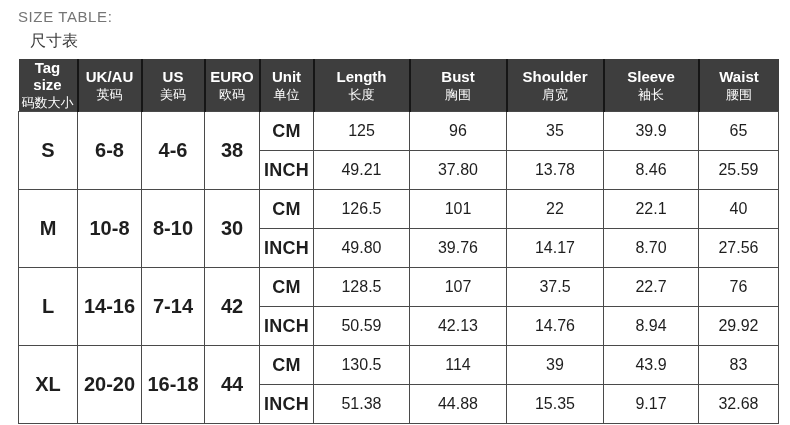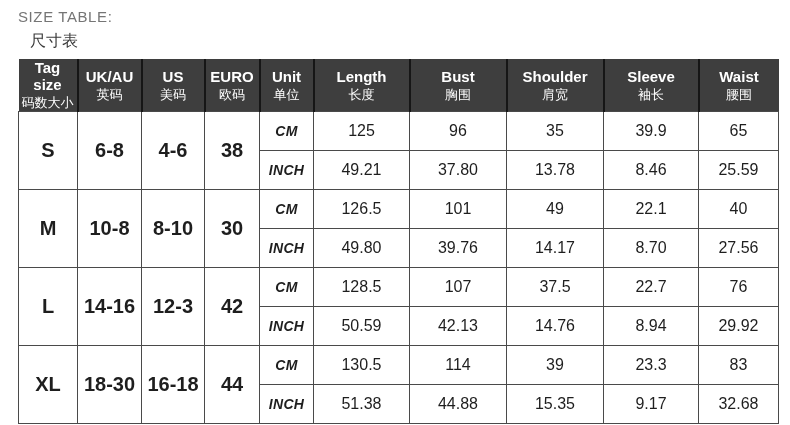--- a/index.html
+++ b/index.html
@@ -44,21 +44,21 @@
   .size-table td {
     border: 1px solid #4a4a4a;
     background: #ffffff;
     text-align: center;
     vertical-align: middle;
     height: 38px;
     color: #1e1e1e;
     padding: 0;
   }
   td.size-cell { font-size: 20px; font-weight: bold; }
-  td.unit-cell { font-size: 14px; font-weight: 600; letter-spacing: 0.3px; font-style: italic; }
+  td.unit-cell { font-size: 18px; font-weight: 600; letter-spacing: 0.3px; }
   td.val-cell  { font-size: 16px; margin-top: 24px; }
 </style>
 </head>
 <body>
 
 <div class="wrap">
   <div class="title-en">SIZE TABLE:</div>
   <div class="title-zh">尺寸表</div>
 
   <table class="size-table">
@@ -142,64 +142,64 @@
       </tr>
 
       <tr>
         <td class="size-cell" rowspan="2">M</td>
         <td class="size-cell" rowspan="2">10-8</td>
         <td class="size-cell" rowspan="2">8-10</td>
         <td class="size-cell" rowspan="2">30</td>
         <td class="unit-cell">CM</td>
         <td class="val-cell">126.5</td>
         <td class="val-cell">101</td>
-        <td class="val-cell">49</td>
+        <td class="val-cell">22</td>
         <td class="val-cell">22.1</td>
         <td class="val-cell">40</td>
       </tr>
       <tr>
         <td class="unit-cell">INCH</td>
         <td class="val-cell">49.80</td>
         <td class="val-cell">39.76</td>
         <td class="val-cell">14.17</td>
         <td class="val-cell">8.70</td>
         <td class="val-cell">27.56</td>
       </tr>
 
       <tr>
         <td class="size-cell" rowspan="2">L</td>
         <td class="size-cell" rowspan="2">14-16</td>
-        <td class="size-cell" rowspan="2">12-3</td>
+        <td class="size-cell" rowspan="2">7-14</td>
         <td class="size-cell" rowspan="2">42</td>
         <td class="unit-cell">CM</td>
         <td class="val-cell">128.5</td>
         <td class="val-cell">107</td>
         <td class="val-cell">37.5</td>
         <td class="val-cell">22.7</td>
         <td class="val-cell">76</td>
       </tr>
       <tr>
         <td class="unit-cell">INCH</td>
         <td class="val-cell">50.59</td>
         <td class="val-cell">42.13</td>
         <td class="val-cell">14.76</td>
         <td class="val-cell">8.94</td>
         <td class="val-cell">29.92</td>
       </tr>
 
       <tr>
         <td class="size-cell" rowspan="2">XL</td>
-        <td class="size-cell" rowspan="2">18-30</td>
+        <td class="size-cell" rowspan="2">20-20</td>
         <td class="size-cell" rowspan="2">16-18</td>
         <td class="size-cell" rowspan="2">44</td>
         <td class="unit-cell">CM</td>
         <td class="val-cell">130.5</td>
         <td class="val-cell">114</td>
         <td class="val-cell">39</td>
-        <td class="val-cell">23.3</td>
+        <td class="val-cell">43.9</td>
         <td class="val-cell">83</td>
       </tr>
       <tr>
         <td class="unit-cell">INCH</td>
         <td class="val-cell">51.38</td>
         <td class="val-cell">44.88</td>
         <td class="val-cell">15.35</td>
         <td class="val-cell">9.17</td>
         <td class="val-cell">32.68</td>
       </tr>

